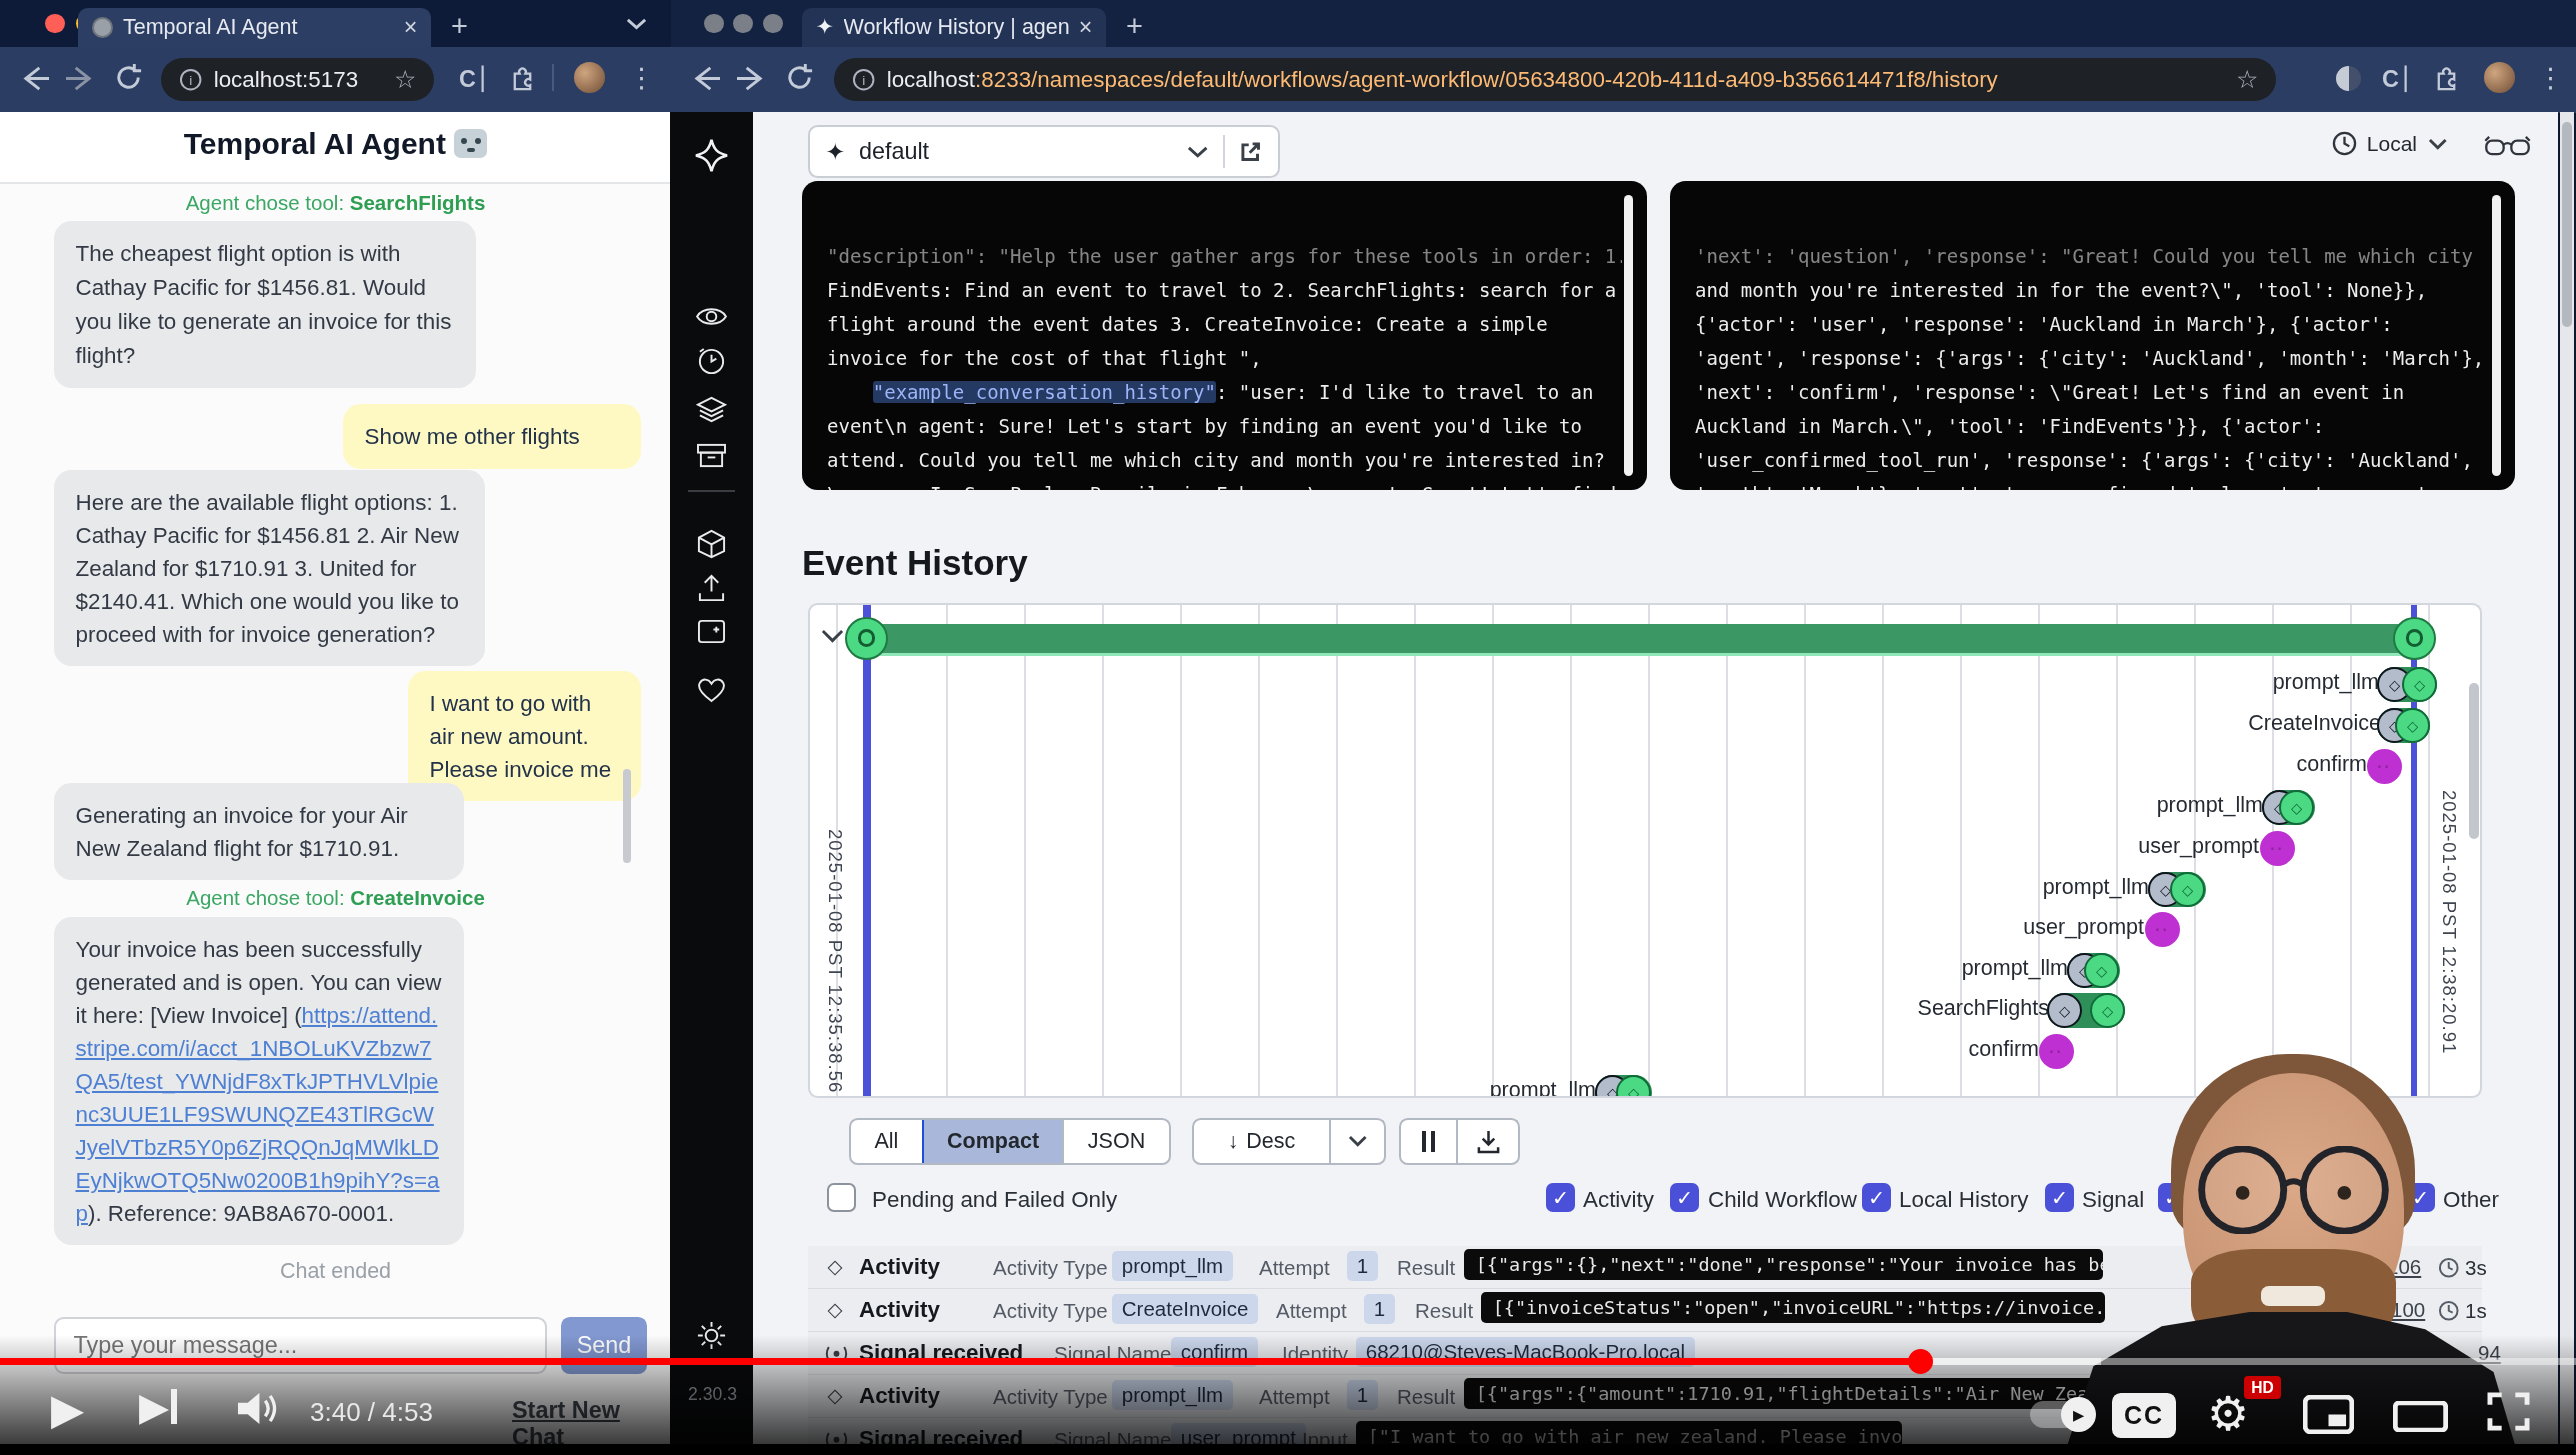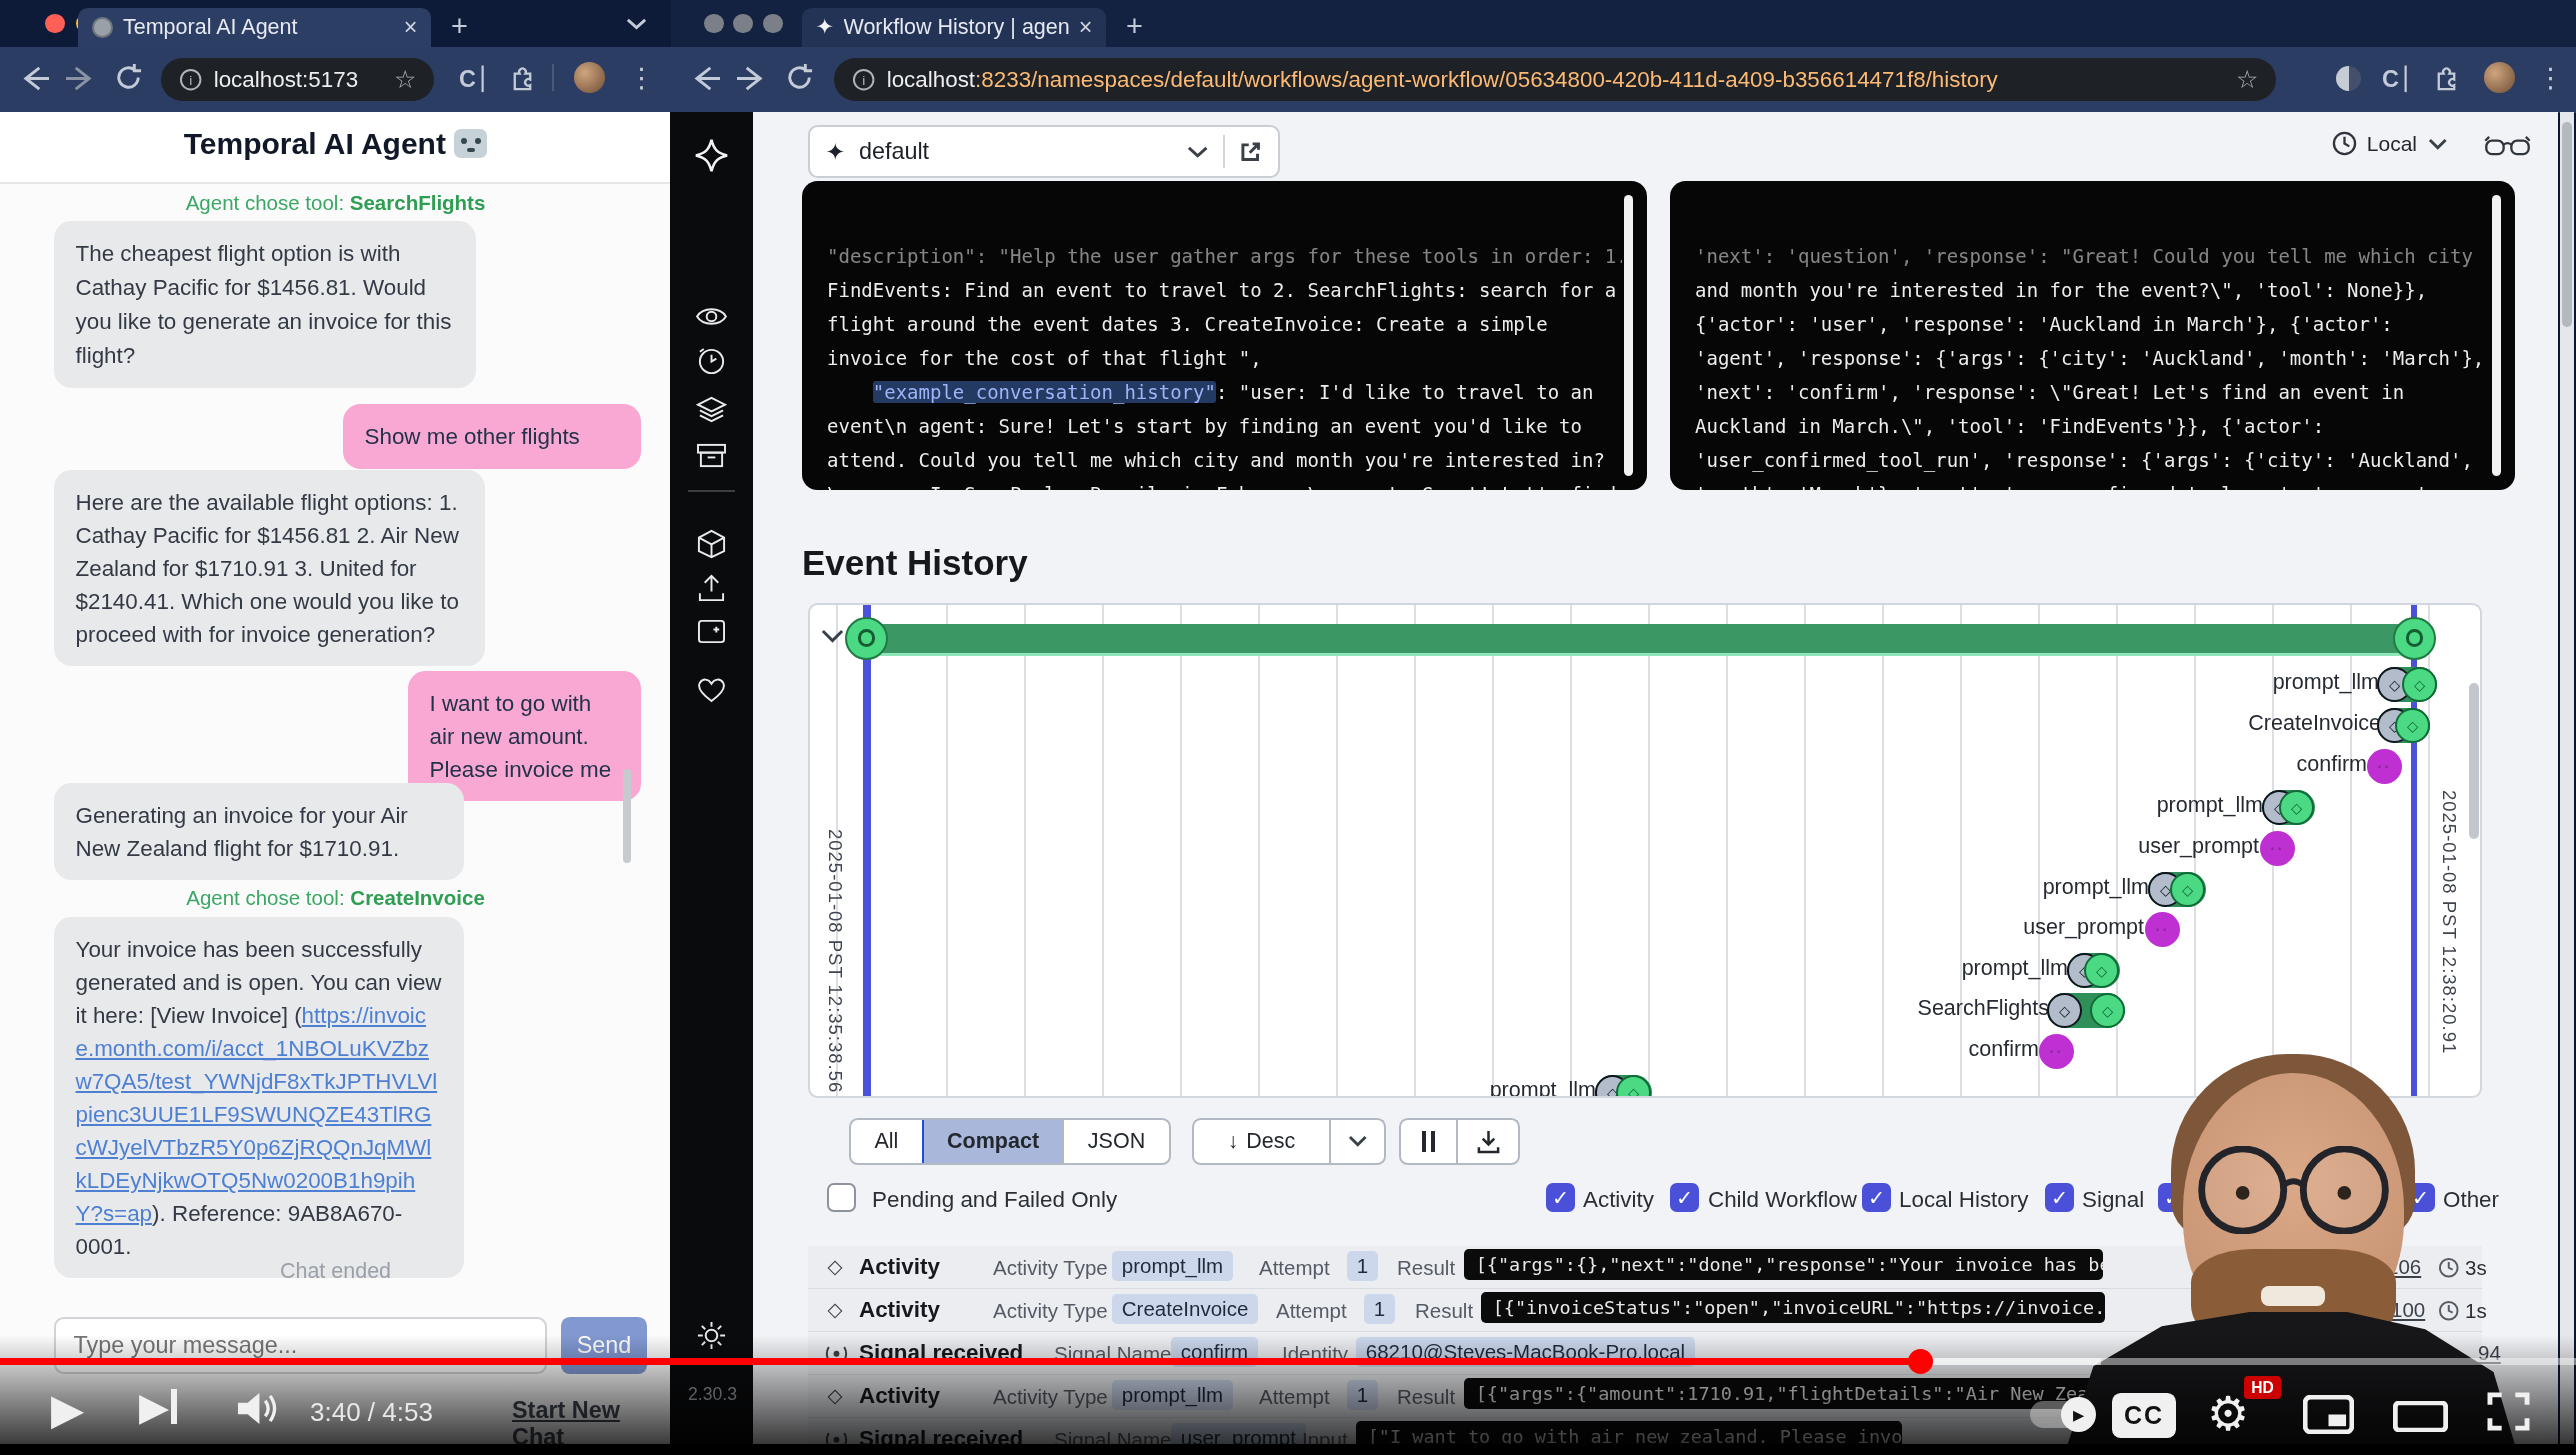--- a/index.html
+++ b/index.html
@@ -17,21 +17,21 @@
   .light { width:19.5px; height:19.5px; border-radius:50%; top:13.7px; }
   .navglyph { color:#c3cad8; font-size:29px; }
   .urlpill { height:43px; top:58px; background:#1e2126; border-radius:21.5px; display:flex; align-items:center; padding:0 17.6px; gap:11.7px; }
   .urltext { font-size:22.4px; white-space:nowrap; overflow:hidden; }
   .urlhost { color:#eceef2; }
   .urlrest { color:#fdba74; }
   .avatar { width:31px; height:31px; border-radius:50%; background:radial-gradient(circle at 35% 35%, #cfa57f, #6e4c34); }
 
   
   .chat-bubble { background:#e8e9eb; border-radius:17.6px; padding:15.6px 21.5px; font-size:22.4px; line-height:34px; color:#333a45; }
-  .chat-bubble.user { background:#f9a8d4; color:#22324a; }
+  .chat-bubble.user { background:#fef9c3; color:#22324a; }
   .tool-banner { font-size:20.5px; color:#3aa763; text-align:center; width:100%; }
   .tool-banner b { color:#2e9e52; }
   .invoice-link { color:#4d7fd3; text-decoration:underline; word-break:break-all; }
 
   
   .t-sidebar { left:670px; top:112px; width:83px; height:1344px; background:#0a0b0d; }
   .sideicon { left:693px; width:37px; height:37px; display:flex; align-items:center; justify-content:center; }
   .sideicon svg { stroke:#e8eaee; fill:none; stroke-width:2; }
 
   
@@ -152,21 +152,21 @@
 
     <div class="chat-bubble abs" style="left:54px;top:221px;width:422px;">The cheapest flight option is with Cathay Pacific for $1456.81. Would you like to generate an invoice for this flight?</div>
     <div class="chat-bubble user abs" style="left:343px;top:404px;width:298px;">Show me other flights</div>
     <div class="chat-bubble abs" style="left:54px;top:470px;width:431px;line-height:33px;">Here are the available flight options: 1. Cathay Pacific for $1456.81 2. Air New Zealand for $1710.91 3. United for $2140.41. Which one would you like to proceed with for invoice generation?</div>
     <div class="chat-bubble user abs" style="left:408px;top:671px;width:233px;line-height:33px;">I want to go with air new amount. Please invoice me</div>
     <div class="chat-bubble abs" style="left:54px;top:783px;width:410px;line-height:33px;">Generating an invoice for your Air New Zealand flight for $1710.91.</div>
     <div class="tool-banner abs" style="top:886px;left:0;">
       <span>Agent chose tool: </span><b>CreateInvoice</b>
     </div>
     <div class="chat-bubble abs" style="left:54px;top:917px;width:410px;line-height:33px;">
-      <span>Your invoice has been successfully generated and is open. You can view it here: [View Invoice] (</span><a class="invoice-link">https://invoice.month.com/i/acct_1NBOLuKVZbzw7QA5/test_YWNjdF8xTkJPTHVLVlpienc3UUE1LF9SWUNQZE43TlRGcWJyelVTbzR5Y0p6ZjRQQnJqMWlkLDEyNjkwOTQ5Nw0200B1h9pihY?s=ap</a><span>). Reference: 9AB8A670-0001.</span>
+      <span>Your invoice has been successfully generated and is open. You can view it here: [View Invoice] (</span><a class="invoice-link">https://attend.stripe.com/i/acct_1NBOLuKVZbzw7QA5/test_YWNjdF8xTkJPTHVLVlpienc3UUE1LF9SWUNQZE43TlRGcWJyelVTbzR5Y0p6ZjRQQnJqMWlkLDEyNjkwOTQ5Nw0200B1h9pihY?s=ap</a><span>). Reference: 9AB8A670-0001.</span>
     </div>
     <div class="abs" style="left:0;top:1259px;width:671px;text-align:center;font-size:21.5px;color:#9aa0a8;">Chat ended</div>
     <div class="abs" style="left:623px;top:769px;width:7.8px;height:94px;background:#c7cacf;border-radius:3.9px;"></div>
 
     <input class="abs" style="left: 54px; top: 1317px; width: 493px; height: 57px; border: 2px solid rgb(208, 211, 216); border-radius: 9.8px; background: rgb(255, 255, 255); font-size: 23.4px; padding: 0px 17.6px; color: rgb(51, 51, 51); font-family: &quot;Liberation Sans&quot;, sans-serif; outline: none;" placeholder="Type your message...">
     <div class="abs" style="left:561px;top:1317px;width:86px;height:57px;background:#8198d1;color:#fff;border-radius:8.8px;display:flex;align-items:center;justify-content:center;font-size:23.4px;">Send</div>
     <div class="abs" style="left:512px;top:1397px;font-size:23.4px;color:#3f4650;text-decoration:underline;font-weight:bold;">Start New Chat</div>
   </div>
 
   <div class="abs" style="left:671px;top:0;width:1905px;height:1456px;">

